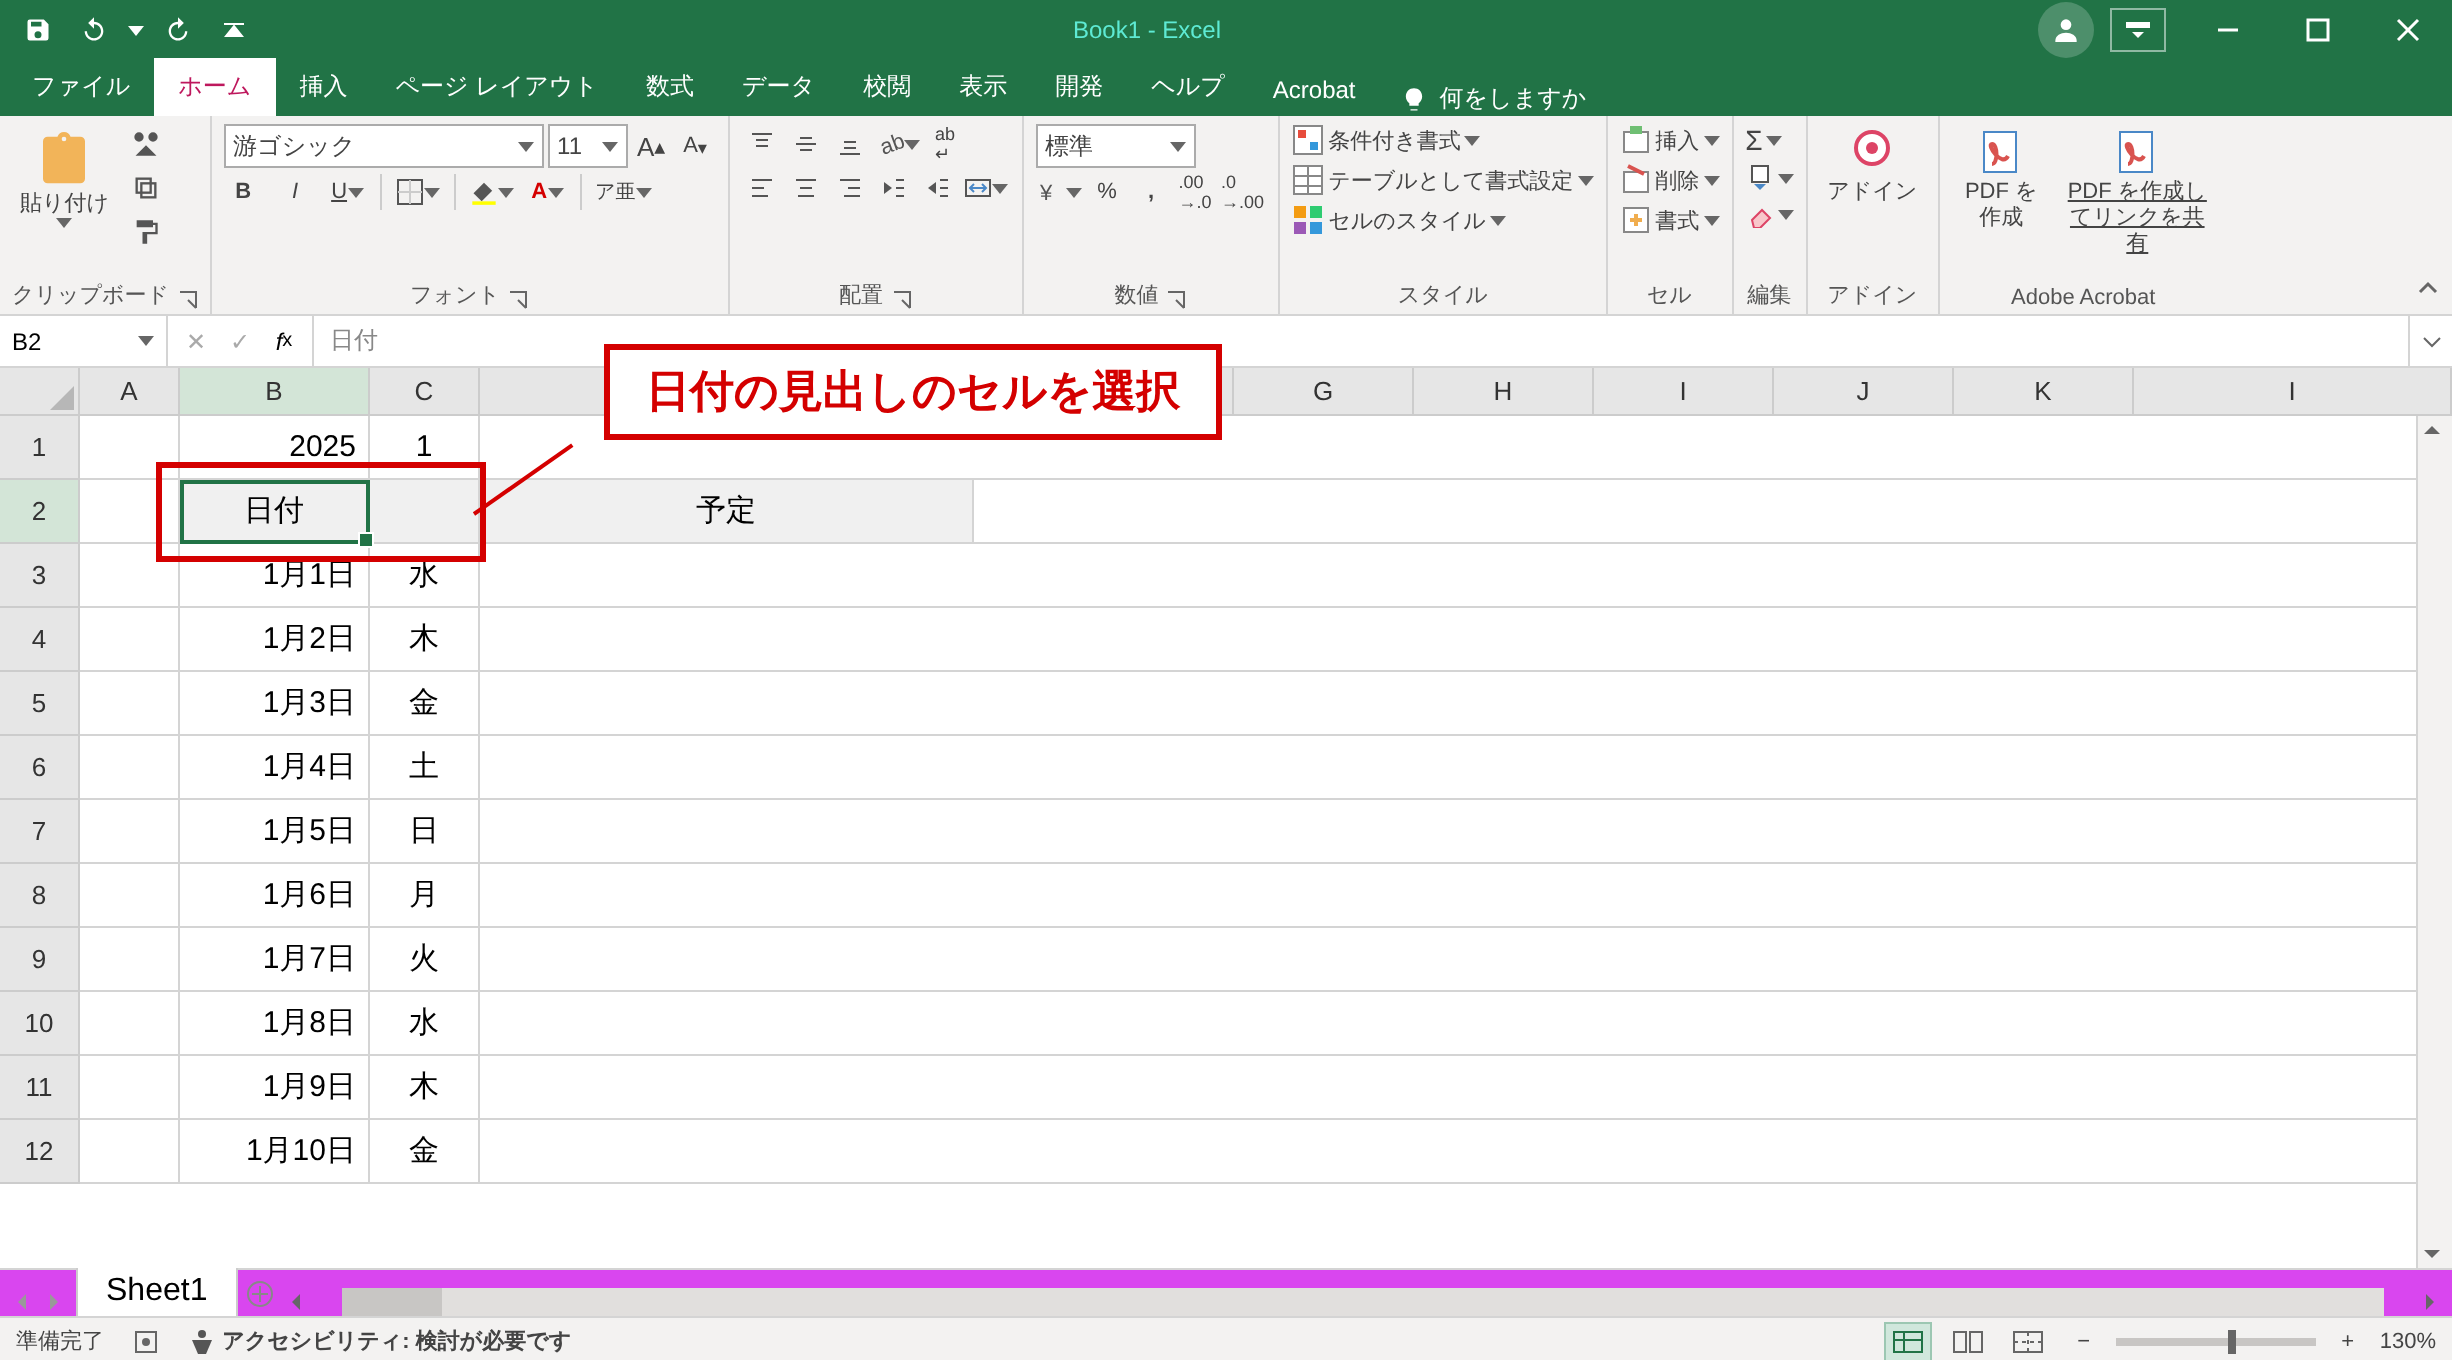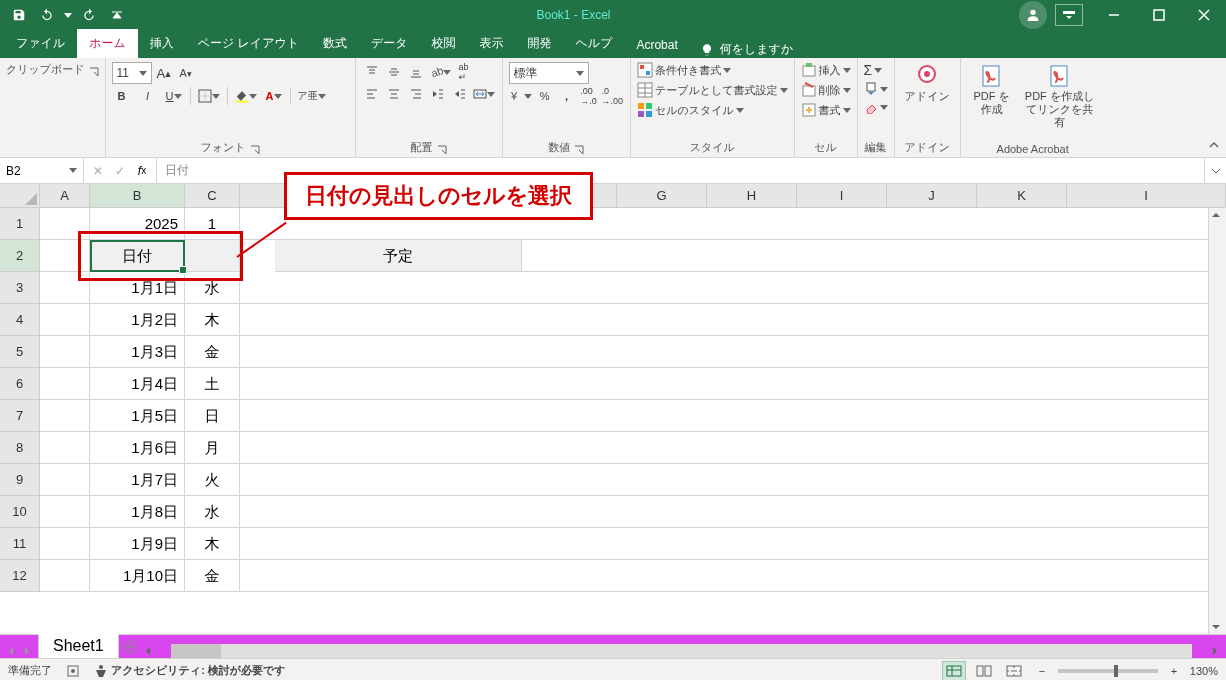--- a/index.html
+++ b/index.html
@@ -167,31 +167,66 @@
     <svg width="14" height="14" viewBox="0 0 24 24">
         <path d="M9 21h6v-1H9v1zm3-19C8 2 5 5 5 9c0 2.4 1.2 4.5 3 5.7V17h8v-2.3c1.8-1.2 3-3.3 3-5.7 0-4-3-7-7-7z"></path>
       </svg>
     <span>何をしますか</span>
   </div>
 </div>
 
 <div class="ribbon" style="position:relative;">
 
   <div class="group">
+    <div class="group-body">
+      <div class="big-btn">
+        <svg width="28" height="32" viewBox="0 0 24 24">
+            <path fill="#f2b459" d="M19 2h-4.2A3 3 0 0012 0a3 3 0 00-2.8 2H5a2 2 0 00-2 2v16a2 2 0 002 2h14a2 2 0 002-2V4a2 2 0 00-2-2zm-7 0a1 1 0 110 2 1 1 0 010-2z"></path>
+          </svg>
+        <span>貼り付け</span>
+        <svg class="caret-down" viewBox="0 0 8 5">
+            <path d="M0 0l4 5 4-5z" fill="#666"></path>
+          </svg>
+      </div>
+      <div class="col">
+        <div class="btn-icon">
+            <svg width="14" height="14" viewBox="0 0 24 24" fill="#555">
+              <path d="M10 6a4 4 0 11-8 0 4 4 0 018 0zm12 0a4 4 0 11-8 0 4 4 0 018 0zM3 22l9-9 9 9"></path>
+            </svg>
+          </div>
+        <div class="btn-icon">
+            <svg width="14" height="14" viewBox="0 0 24 24" fill="#555">
+              <rect x="8" y="8" width="12" height="12" fill="none" stroke="#555" stroke-width="2"></rect>
+              <rect x="4" y="4" width="12" height="12" fill="none" stroke="#555" stroke-width="2"></rect>
+            </svg>
+          </div>
+        <div class="btn-icon">
+            <svg width="14" height="14" viewBox="0 0 24 24" fill="#555">
+              <path d="M18 4V2H4v6h14V6h2v6H9v10h4V14h9V4z"></path>
+            </svg>
+          </div>
+      </div>
+    </div>
     <div class="group-label">
         <span>クリップボード</span>
         <svg class="dialog-launcher" viewBox="0 0 10 10">
           <path d="M1 1h8v8M5 5l4 4" stroke="#666" fill="none"></path>
         </svg>
       </div>
   </div>
 
   <div class="group" style="min-width:250px;">
     <div class="group-body col">
       <div class="row">
+        <div class="select-box" style="width:160px;">
+            <span>游ゴシック</span>
+            <svg class="caret caret-down" viewBox="0 0 8 5">
+              <path d="M0 0l4 5 4-5z" fill="#666"></path>
+            </svg>
+          </div>
         <div class="select-box" style="width:40px;">
             <span>11</span>
             <svg class="caret caret-down" viewBox="0 0 8 5">
               <path d="M0 0l4 5 4-5z" fill="#666"></path>
             </svg>
           </div>
         <div class="btn-icon" style="font-size:13px;">A<sup>▴</sup></div>
         <div class="btn-icon" style="font-size:11px;">A<sup>▾</sup></div>
       </div>
       <div class="row" style="gap:6px;">
@@ -512,21 +547,21 @@
             <rect x="4" y="2" width="16" height="20" fill="#fff" stroke="#4a88c7"></rect>
             <path d="M8 18c3 0 3-10 0-10s5 12 8 6" stroke="#d9534f" fill="none" stroke-width="2"></path>
           </svg>
         <span style="white-space:normal;width:42px;">PDF を作成</span>
       </div>
       <div class="big-btn">
         <svg width="26" height="26">
             <rect x="4" y="2" width="16" height="20" fill="#fff" stroke="#4a88c7"></rect>
             <path d="M8 18c3 0 3-10 0-10s5 12 8 6" stroke="#d9534f" fill="none" stroke-width="2"></path>
           </svg>
-        <span style="white-space:normal;width:70px;">PDF を作成してリンクを共有</span>
+        <span style="white-space:normal;width:70px;text-decoration:underline;">PDF を作成してリンクを共有</span>
       </div>
     </div>
     <div class="group-label">
         <span>Adobe Acrobat</span>
       </div>
   </div>
 
   <div class="collapse-ribbon"><svg width="12" height="12">
         <path d="M2 8l4-4 4 4" stroke="#666" fill="none" stroke-width="1.5"></path>
       </svg></div>
@@ -579,21 +614,21 @@
         <div class="cell col-A"></div>
         <div class="cell col-B">2025</div>
         <div class="cell col-C center">1</div>
         <div class="cell" style="flex: 1 1 0%; border-right: none;"></div>
       </div>
       <div class="grid-row">
         <div class="rh" style="background: rgb(211, 229, 215);">2</div>
         <div class="cell col-A"></div>
         <div class="cell col-B header-cell" style="text-align: center;">日付</div>
         <div class="cell col-C center header-cell"></div>
-        <div class="cell col-wide header-cell" style="text-align: center; margin-left: 35px;">予定</div>
+        <div class="cell col-wide header-cell" style="text-align: center;">予定</div>
         <div class="cell" style="flex: 1 1 0%; border-right: none;"></div>
       </div>
       <div class="grid-row">
         <div class="rh">3</div>
         <div class="cell col-A"></div>
         <div class="cell col-B">1月1日</div>
         <div class="cell col-C center">水</div>
         <div class="cell" style="flex: 1 1 0%; border-right: none;"></div>
       </div>
       <div class="grid-row">
@@ -658,21 +693,21 @@
         <div class="cell col-B">1月10日</div>
         <div class="cell col-C center">金</div>
         <div class="cell" style="flex: 1 1 0%; border-right: none;"></div>
       </div>
     </div>
 
   <div class="selection-outline" style="left:90px; top:56px; width:95px; height:32px;"></div>
 
   <div class="annotation-outline" style="left:78px; top:47px; width:165px; height:50px;"></div>
 
-  <div class="annotation-box" style="left:284px; top:-12px;"><span>日付の見出しのセルを選択</span></div>
+  <div class="annotation-box" style="left:302px; top:-12px;"><span>日付の見出しのセルを選択</span></div>
   <div class="annotation-line" style="left:237px; top:72px; width:60px; transform:rotate(-35deg);"></div>
 
   <div class="vscroll">
     <div class="scroll-btn" style="position:absolute;top:0;">
         <svg width="10" height="10">
           <path d="M1 7l4-4 4 4z" fill="#666"></path>
         </svg>
       </div>
     <div class="scroll-btn" style="position:absolute;bottom:0;">
         <svg width="10" height="10">

